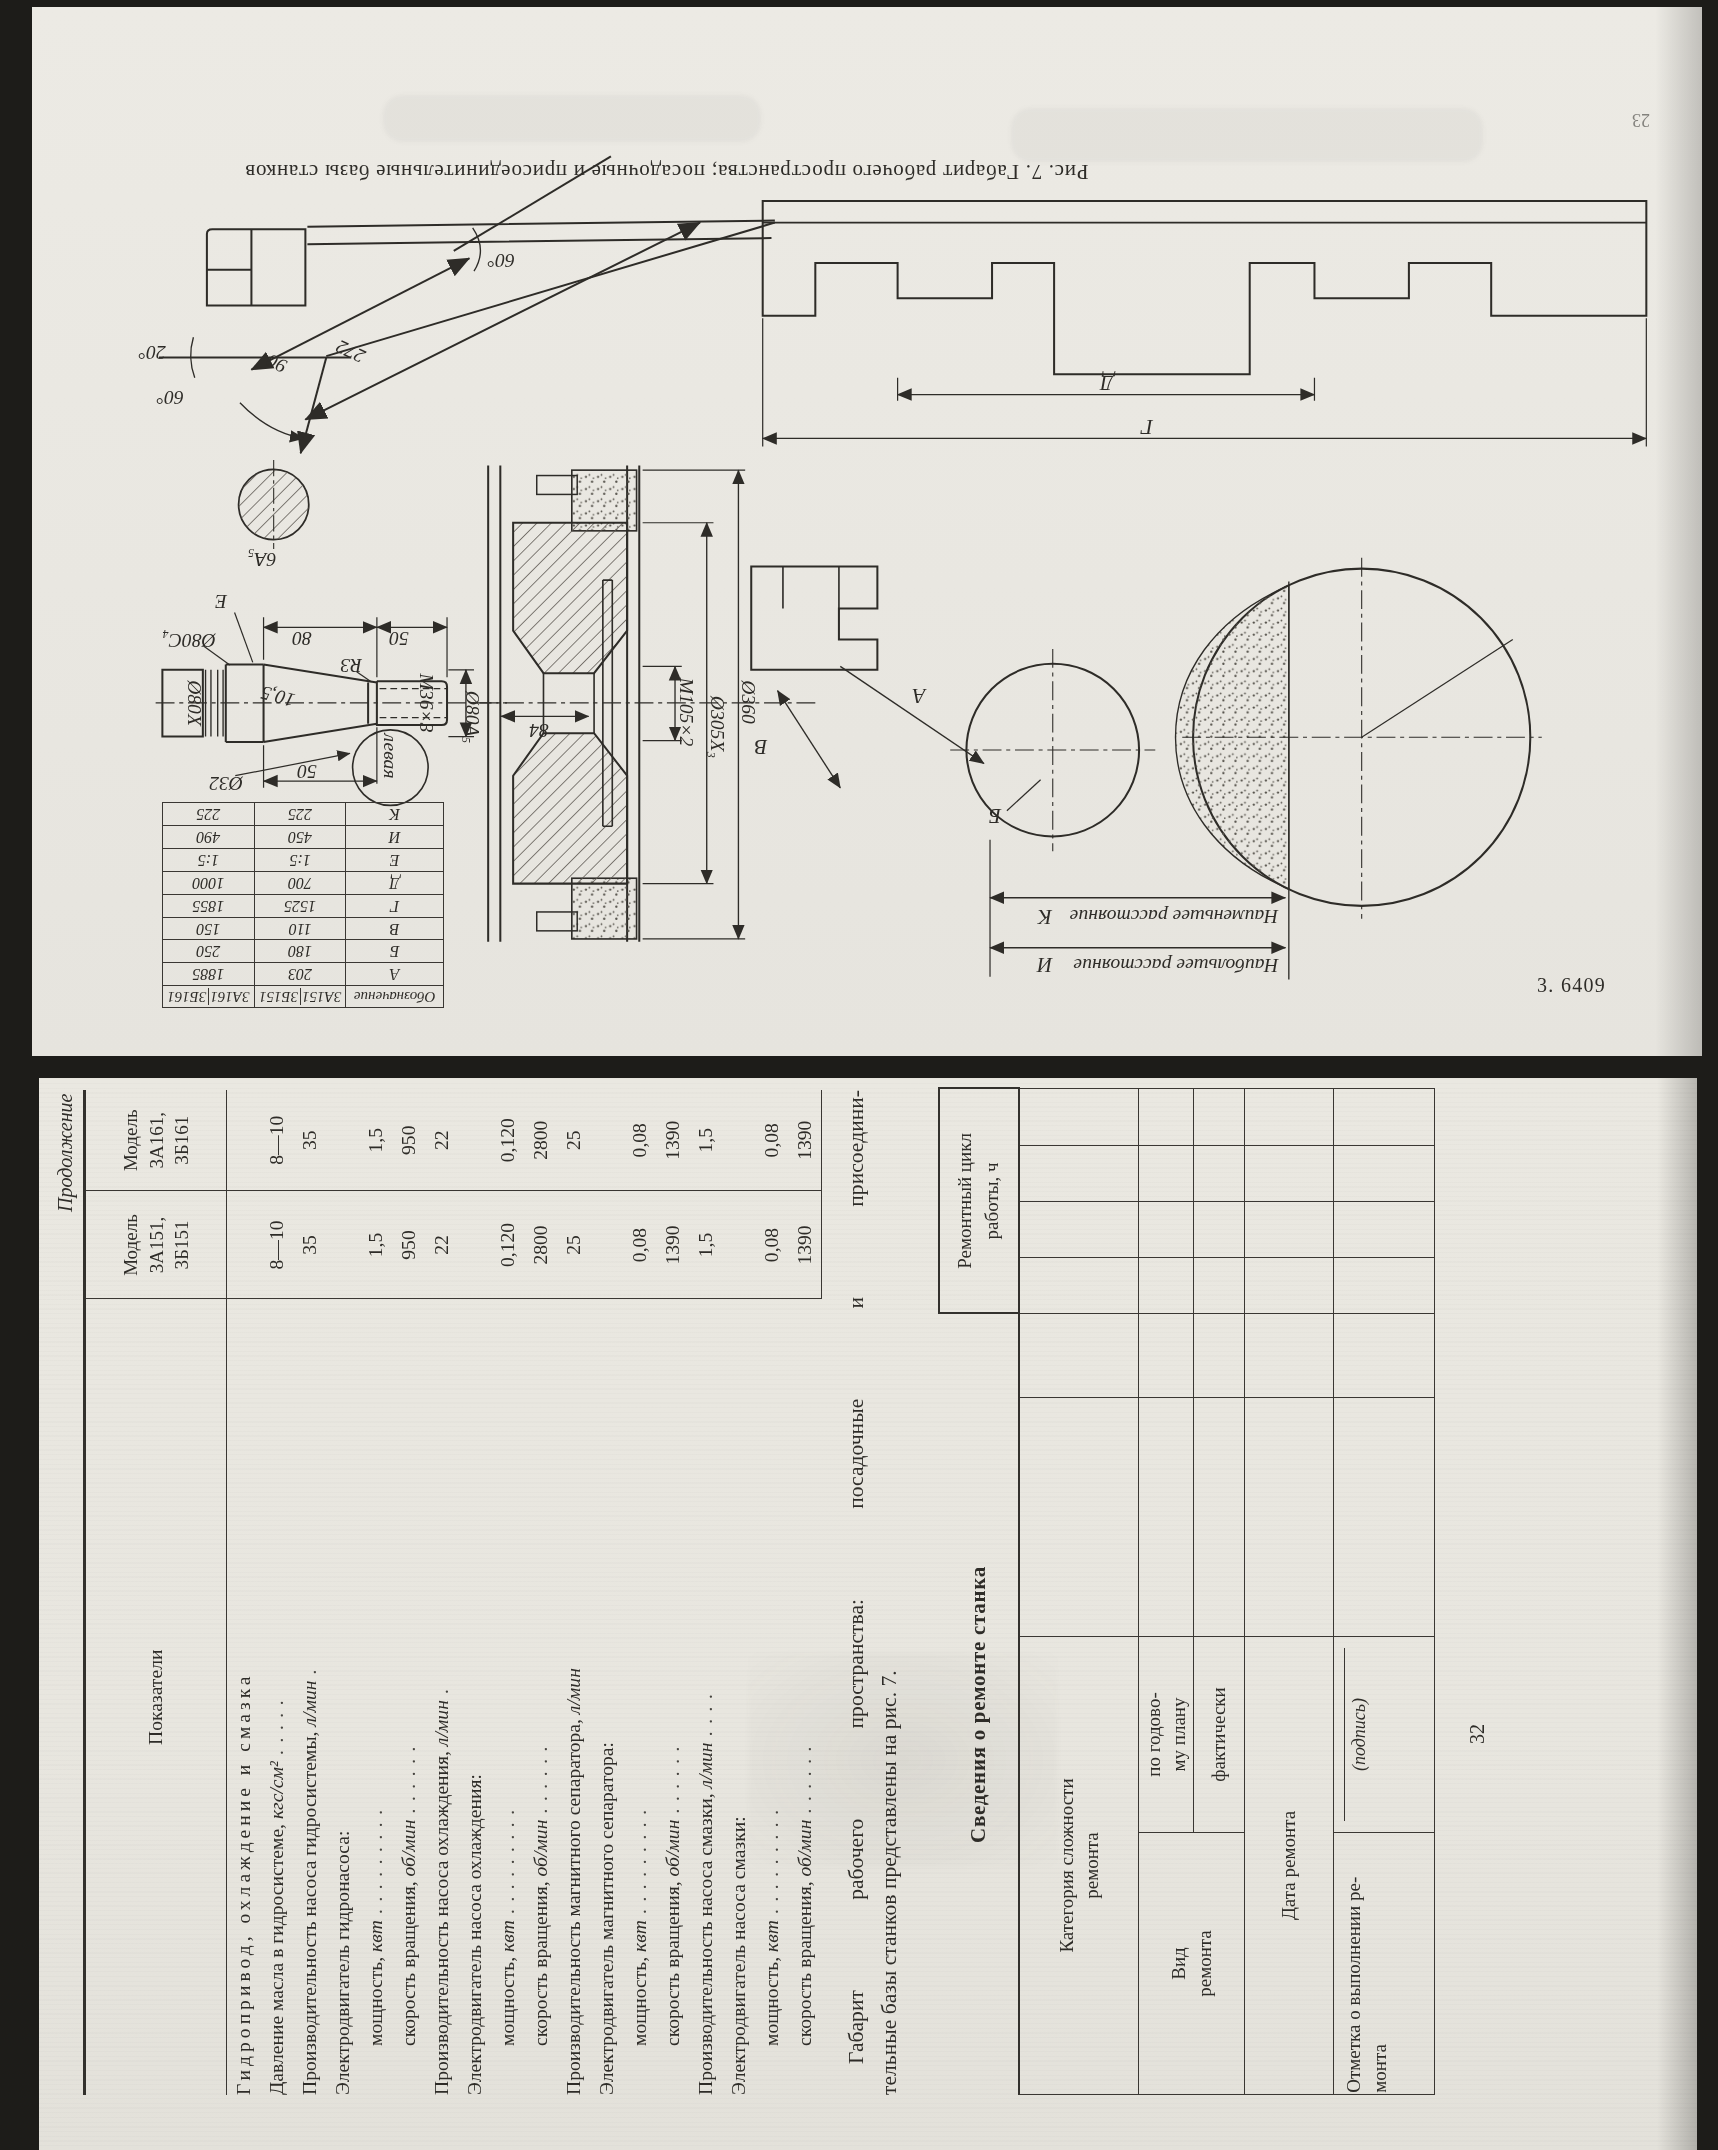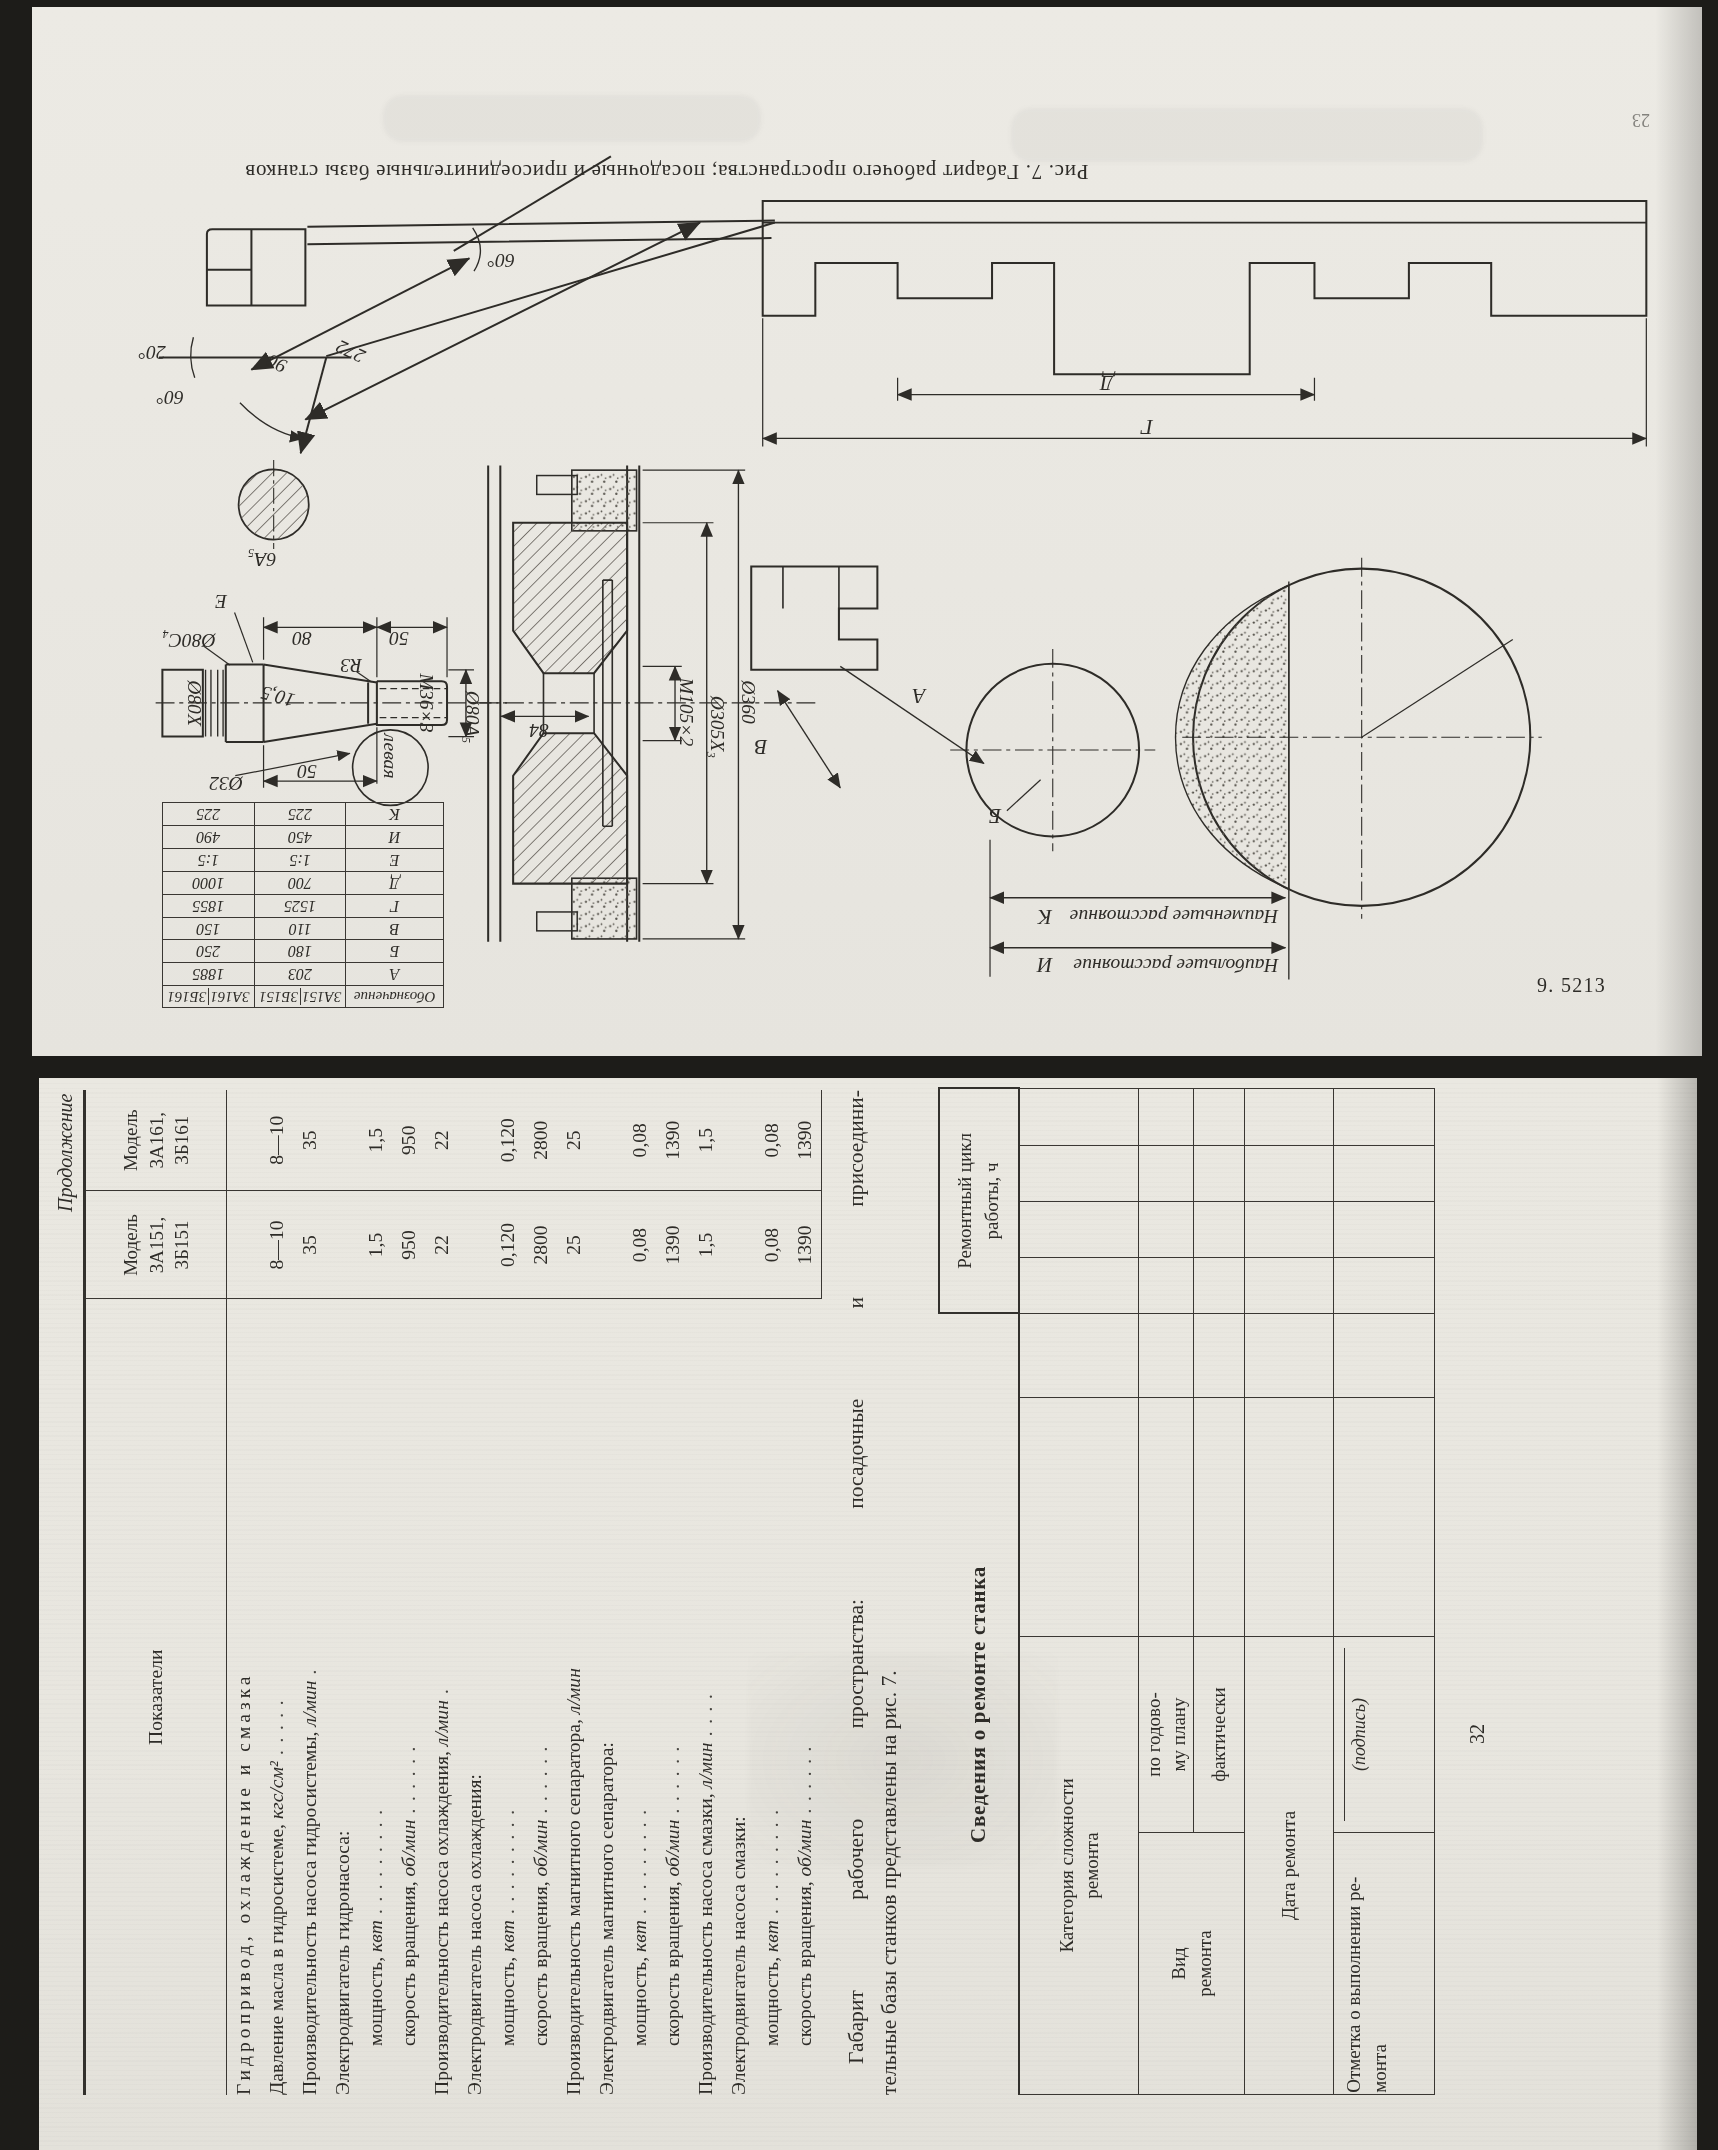--- a/index.html
+++ b/index.html
@@ -203,21 +203,21 @@
     <path d="M1130,298 V468 H1208 V390 H1330 V442 H1470 V390 H1562 V555 H1852 V390 H1948 V442 H2088 V390 H2210 V468 H2440 V298 Z"></path>
     <path d="M1130,330 H2440" stroke-width="2.4"></path>
     <path d="M1330,560 V594 M1948,560 V594" stroke-width="1.8"></path>
     <path d="M1330,585 H1948" marker-start="url(#ar)" marker-end="url(#ar)" stroke-width="2"></path>
     <path d="M1130,472 V662 M2440,472 V662" stroke-width="1.8"></path>
     <path d="M1130,650 H2440" marker-start="url(#ar)" marker-end="url(#ar)" stroke-width="2"></path>
   </g>
 </svg>
 
 <div class="caption">Рис. 7. Габарит рабочего пространства; посадочные и присоединительные базы станков</div>
-<div class="print-mark">9. 5213</div>
+<div class="print-mark">3. 6409</div>
 <div class="pageno-23">23</div>
 
 <div class="dl" style="left:152px;top:352px">20°</div>
 <div class="dl" style="left:170px;top:397px">60°</div>
 <div class="dl r205" style="left:277px;top:363px">90</div>
 <div class="dl r205" style="left:351px;top:351px">272</div>
 <div class="dl" style="left:501px;top:260px">60°</div>
 <div class="dl" style="left:262px;top:559px">6А₅</div>
 <div class="dl" style="left:221px;top:601px">Е</div>
 <div class="dl" style="left:302px;top:638px">80</div>

